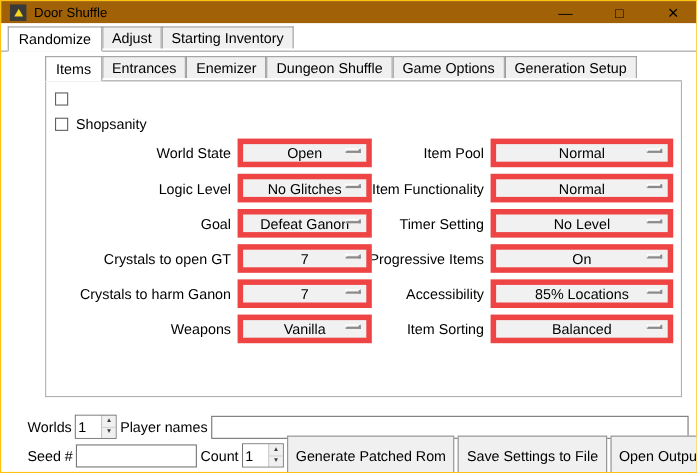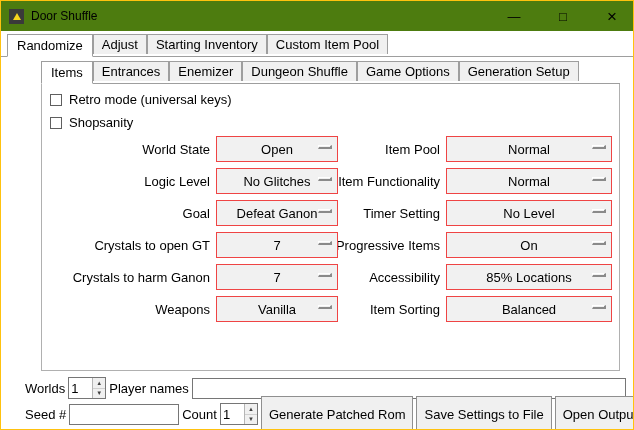--- a/index.html
+++ b/index.html
@@ -13,22 +13,22 @@
     width: 634px;
     height: 430px;
     background: #ffffff;
     border: 1px solid #ffc20e;
     overflow: hidden;
   }
   
   .titlebar {
     display: flex;
     align-items: center;
-    height: 30px;
-    background: #4d7c0f;
+    height: 20px;
+    background: #a16207;
     padding-left: 8px;
     gap: 7px;
   }
   .app-icon {
     width: 15px; height: 15px;
     background: #3a3a3a;
     display: inline-flex;
     align-items: center;
     justify-content: center;
     flex: 0 0 auto;
@@ -110,21 +110,21 @@
     display: flex;
     align-items: center;
     justify-content: flex-end;
     padding-right: 6px;
     font-size: 13px;
     white-space: nowrap;
   }
   .dropdown {
     position: relative;
     background: #f1f1f1;
-    border: 1px solid #ef4444;
+    border: 5px solid #ef4444;
     display: flex;
     align-items: center;
     justify-content: center;
     font-size: 13px;
     cursor: default;
   }
   .dind {
     position: absolute;
     right: 5px;
     top: 50%;
@@ -220,37 +220,35 @@
     <span class="spacer"></span>
     <span class="winbtn">—</span>
     <span class="winbtn">□</span>
     <span class="winbtn close">×</span>
   </div>
 
   <div class="tabbar main-tabs">
     <span class="tab selected">Randomize</span>
     <span class="tab">Adjust</span>
     <span class="tab">Starting Inventory</span>
-    <span class="tab">Custom Item Pool</span>
   </div>
 
   <div class="sub-wrap">
     <div class="tabbar sub-tabs">
       <span class="tab selected">Items</span>
       <span class="tab">Entrances</span>
       <span class="tab">Enemizer</span>
       <span class="tab">Dungeon Shuffle</span>
       <span class="tab">Game Options</span>
       <span class="tab">Generation Setup</span>
     </div>
 
     <div class="items-pane">
       <div class="cbrow">
         <span class="checkbox"></span>
-        <span class="cblabel">Retro mode (universal keys)</span>
       </div>
       <div class="cbrow">
         <span class="checkbox"></span>
         <span class="cblabel">Shopsanity</span>
       </div>
 
       <div class="form">
 
         <span class="flabel">World State</span>
         <div class="dropdown">

